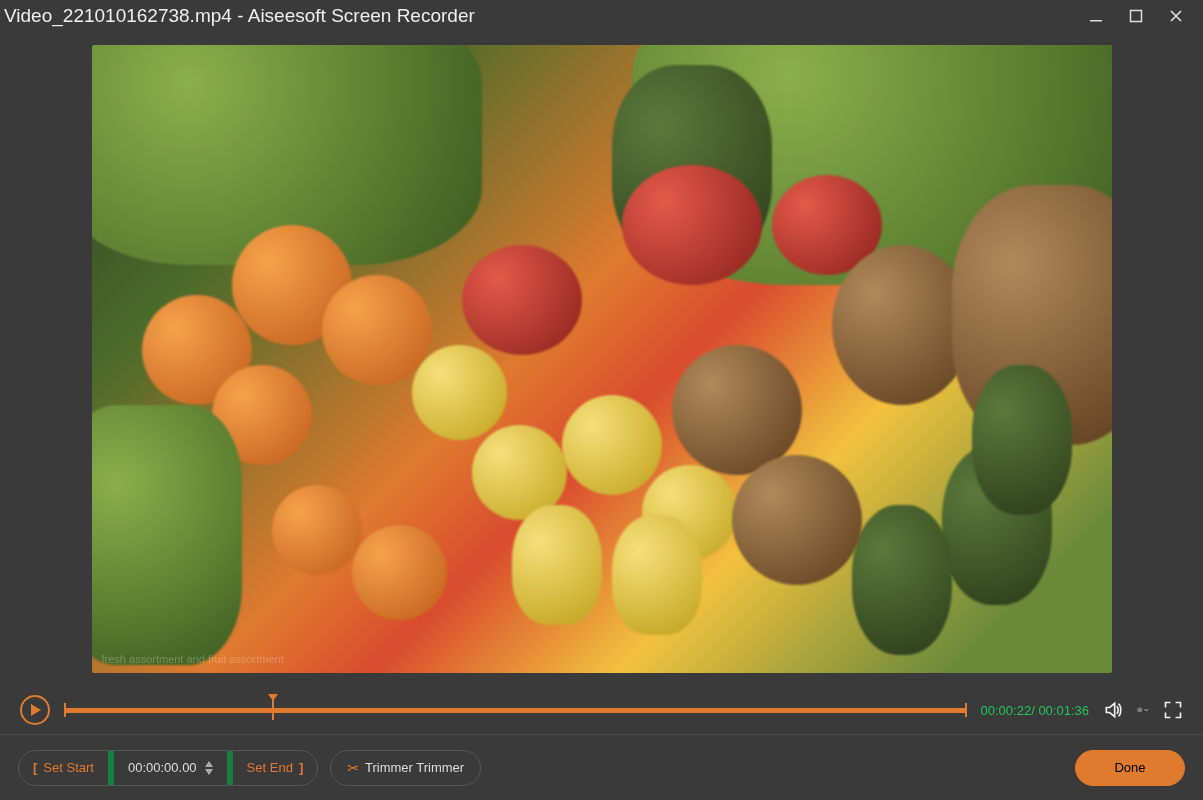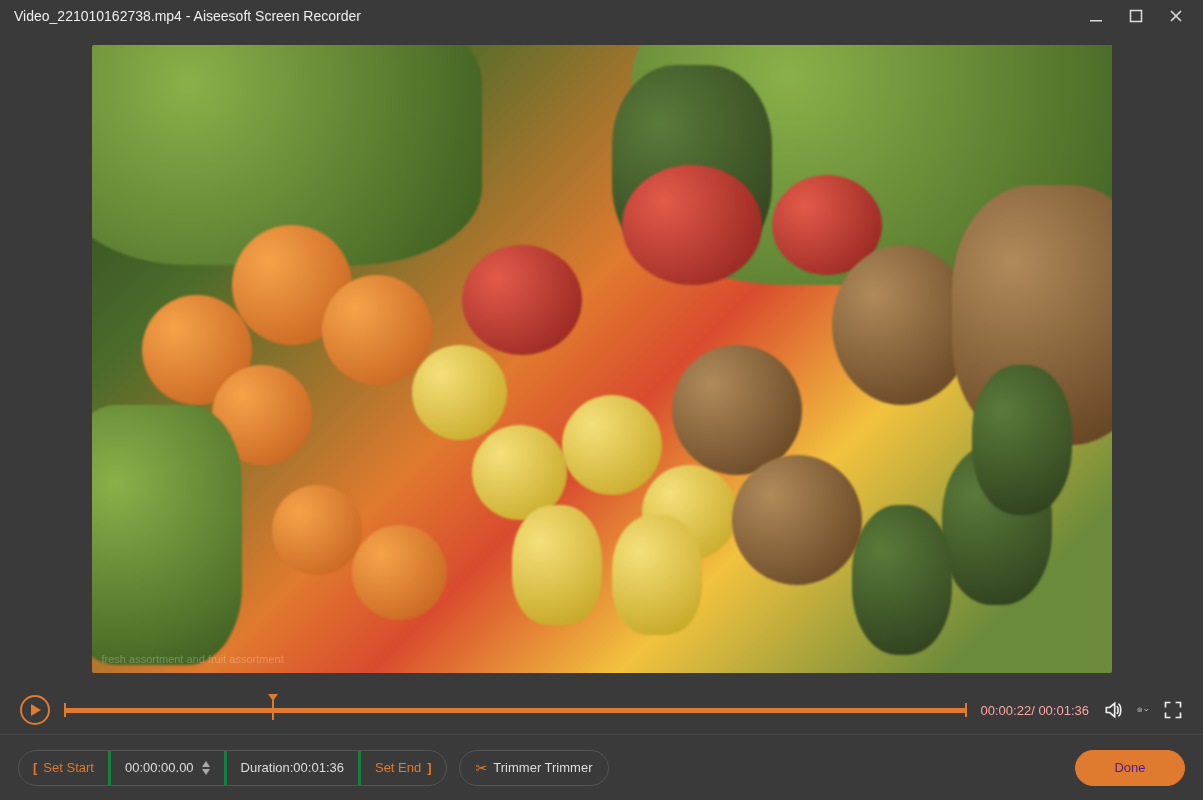--- a/index.html
+++ b/index.html
@@ -10,22 +10,22 @@
     font-family: "Segoe UI", Arial, sans-serif;
     color: #ddd;
     overflow: hidden;
     display: flex;
     flex-direction: column;
   }
   .titlebar {
     height: 32px;
     display: flex;
     align-items: center;
-    padding: 0 8px 0 14px;
-    font-size: 14px;
+    padding: 0 8px 0 4px;
+    font-size: 19px;
     color: #eee;
     justify-content: center;
   }
   .titlebar .title { flex: 0 0 auto; }
   .titlebar .spacer { flex: 1; }
   .win-controls { display: flex; gap: 18px; align-items: center; padding-right: 8px; }
   .win-controls svg { width: 14px; height: 14px; display: block; }
   .win-btn { cursor: pointer; padding: 4px; }
 
   .video-area {
@@ -116,21 +116,21 @@
     position: absolute;
     top: -6px;
     left: -4px;
     width: 0; height: 0;
     border-left: 5px solid transparent;
     border-right: 5px solid transparent;
     border-top: 7px solid #e07a2e;
   }
   .time-readout {
     font-size: 13px;
-    color: #fca5a5;
+    color: #22c55e;
     white-space: nowrap;
   }
   .icon-btn {
     cursor: pointer;
     display: flex;
     align-items: center;
     justify-content: center;
     color: #eee;
   }
   .icon-btn svg { width: 20px; height: 20px; fill: #eee; }
@@ -153,21 +153,21 @@
     align-items: center;
     font-size: 13px;
     padding: 0 16px;
     cursor: pointer;
     color: #ddd;
     white-space: nowrap;
   }
   .pill.primary {
     background: #e07a2e;
     border-color: #e07a2e;
-    color: #4c1d95;
+    color: #000000;
     min-width: 110px;
     justify-content: center;
   }
   .pill.back {
     min-width: 110px;
     justify-content: center;
   }
   .trim-group {
     height: 36px;
     border: 1px solid #555;
@@ -179,21 +179,21 @@
   .trim-group .seg {
     height: 100%;
     display: flex;
     align-items: center;
     padding: 0 14px;
     font-size: 13px;
     cursor: pointer;
     color: #ddd;
     white-space: nowrap;
   }
-  .trim-group .seg + .seg { border-left: 3px solid #15803d; }
+  .trim-group .seg + .seg { border-left: 6px solid #15803d; }
   .trim-group .seg.accent { color: #e07a2e; }
   .bracket { color: #e07a2e; font-weight: bold; margin-right: 6px; }
   .bracket.r { margin-right: 0; margin-left: 6px; }
   .spinner {
     display: flex;
     flex-direction: column;
     margin-left: 8px;
     gap: 2px;
   }
   .spinner svg { width: 8px; height: 6px; fill:#aaa; }
@@ -307,24 +307,20 @@
       <span>00:00:00.00</span>
       <span class="spinner">
         <svg viewBox="0 0 8 6">
             <path d="M0 6 L4 0 L8 6 Z"></path>
           </svg>
         <svg viewBox="0 0 8 6">
             <path d="M0 0 L4 6 L8 0 Z"></path>
           </svg>
       </span>
     </div>
-    <div class="seg">
-      <span>Duration:</span>
-        <span>00:01:36</span>
-    </div>
     <div class="seg accent">
       <span>Set End</span>
       <span class="bracket r">]</span>
     </div>
   </div>
 
   <div class="pill">
     <span class="adv-icon">✂</span>
     <span>Trimmer Trimmer</span>
   </div>

